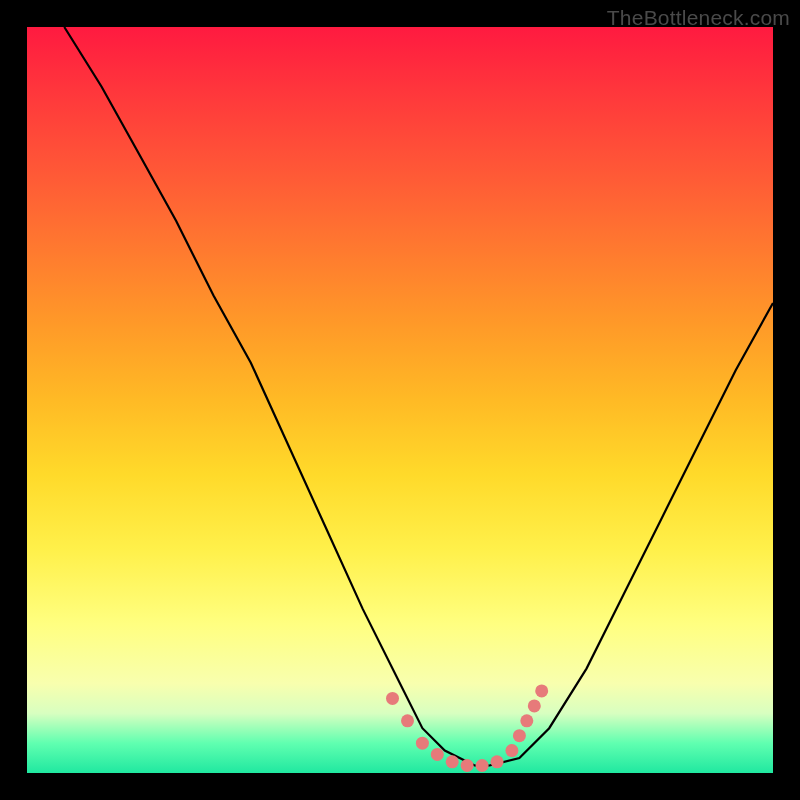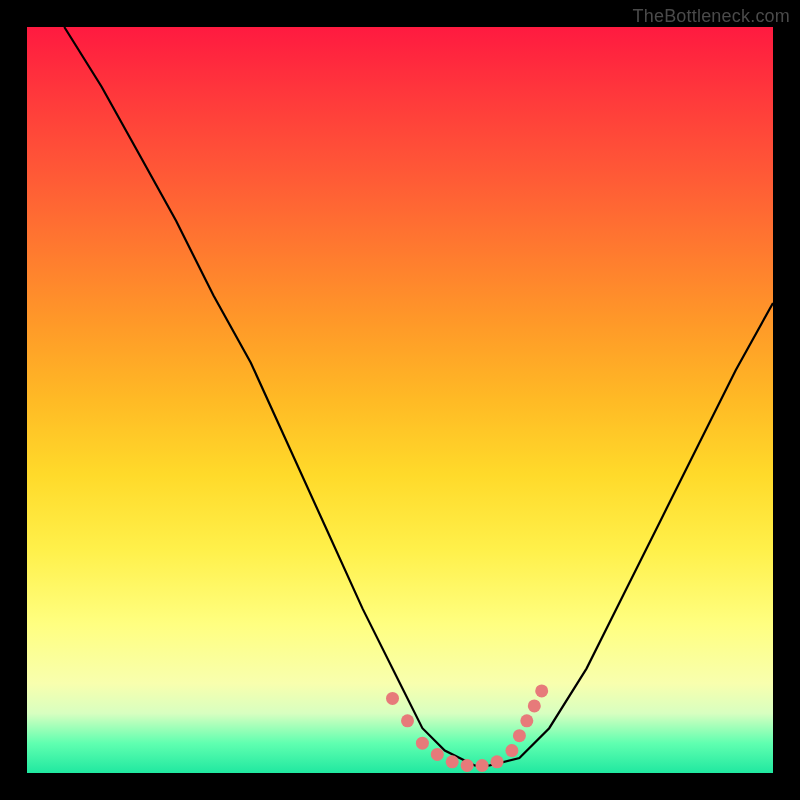--- a/index.html
+++ b/index.html
@@ -25,21 +25,21 @@
       #d8ffc0 92%,
       #60ffb0 96%,
       #20e8a0 100%
     );
   }
   .watermark {
     position: absolute;
     top: 6px;
     right: 10px;
     color: #4a4a4a;
-    font-size: 18px;
+    font-size: 21px;
     font-weight: 500;
     letter-spacing: 0.2px;
     z-index: 10;
   }
   svg.curve {
     position: absolute;
     left: 0; top: 0;
     width: 746px; height: 746px;
     overflow: visible;
   }

